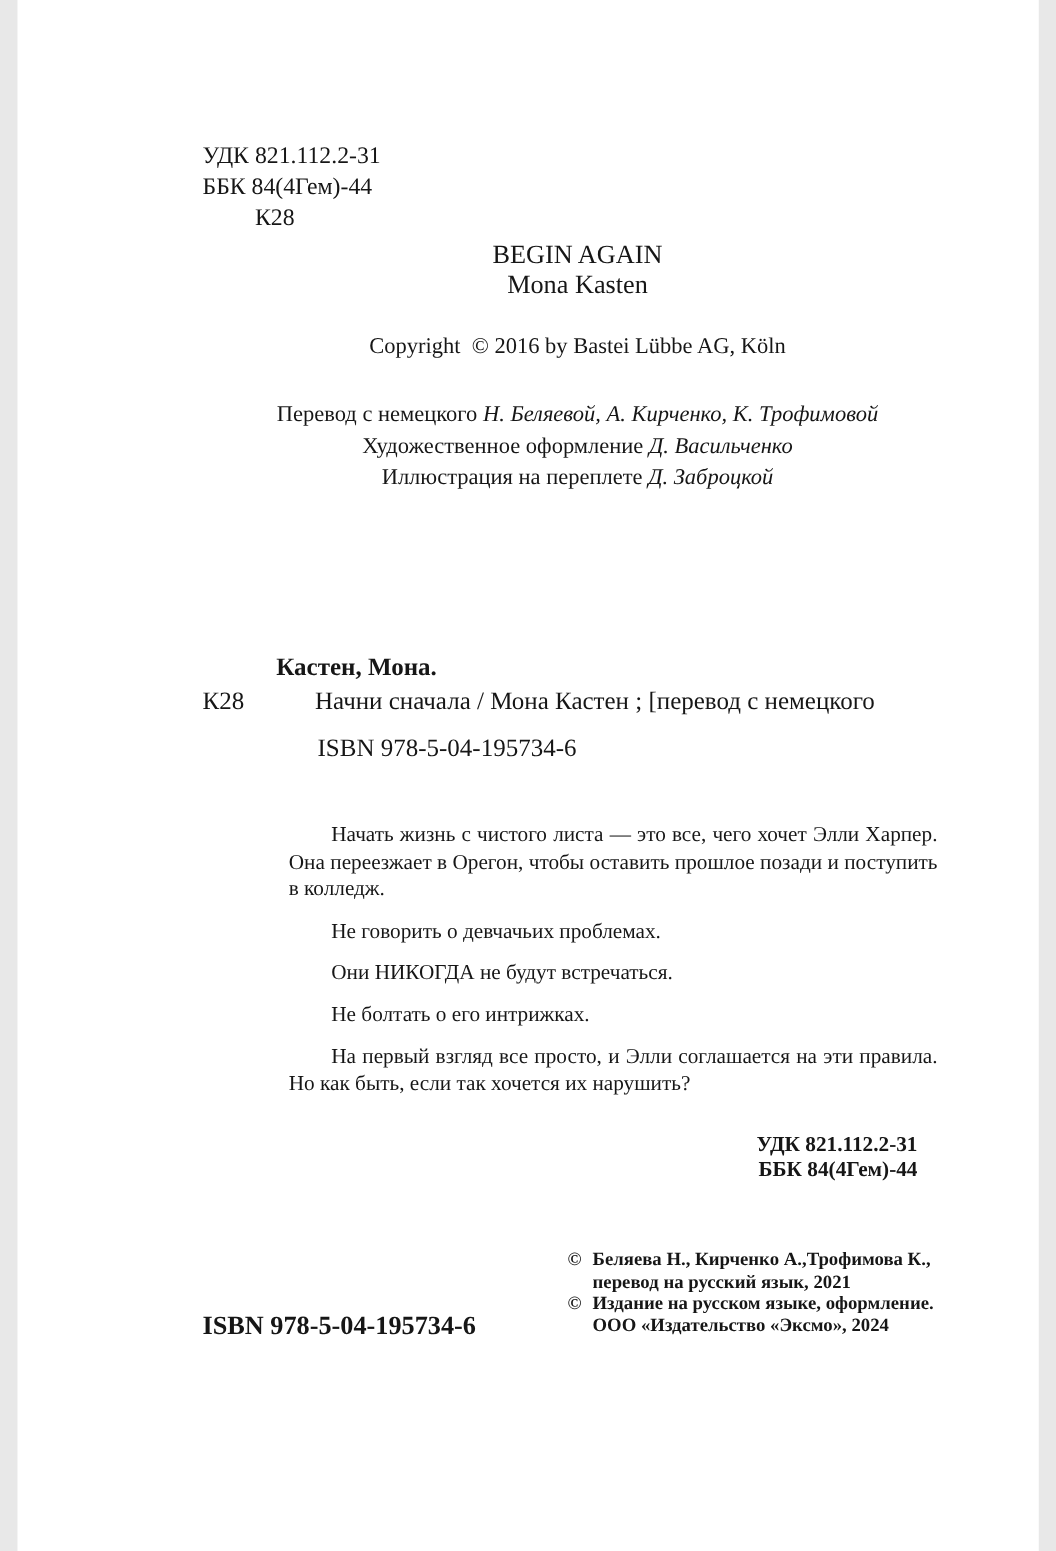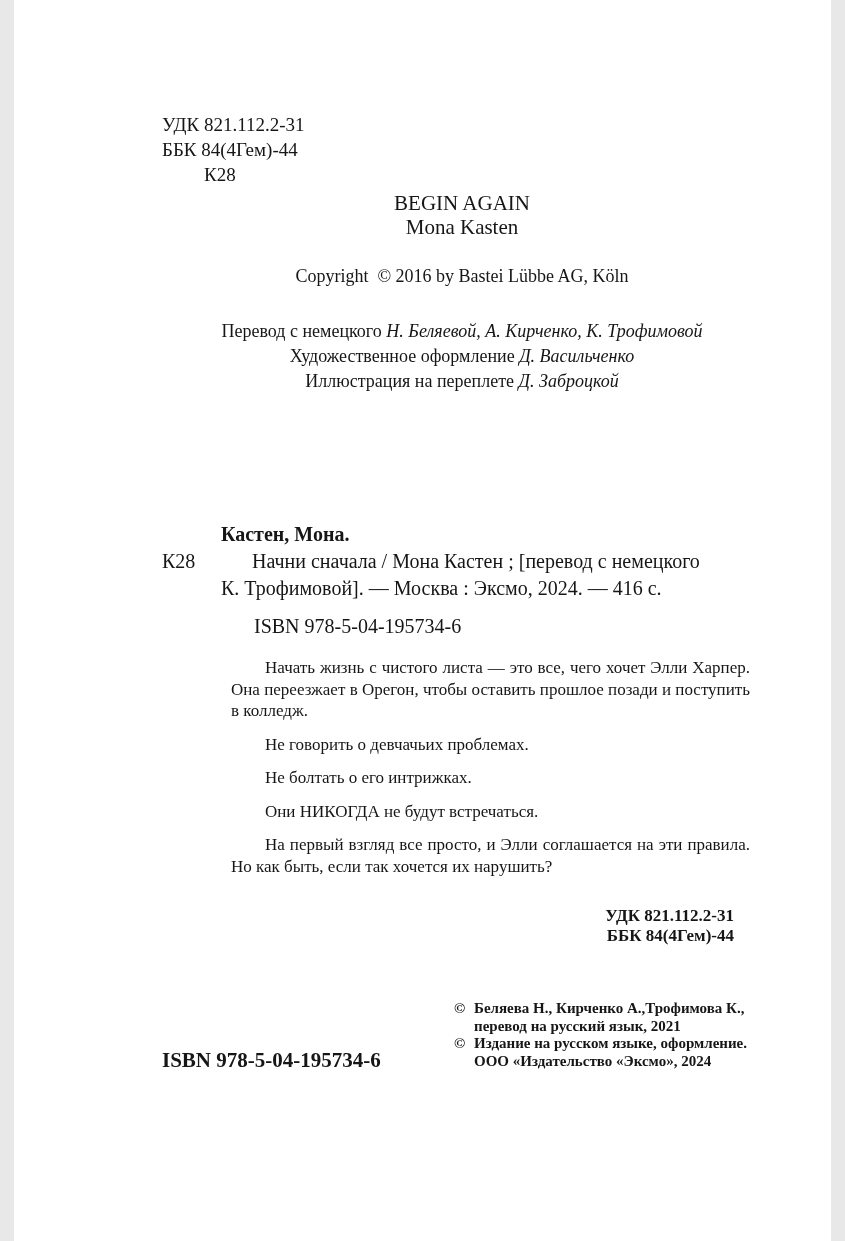--- a/index.html
+++ b/index.html
@@ -124,29 +124,28 @@
   <div class="centered-col credits-block">
     <div><span class="credit-role">Перевод с немецкого </span><span class="credit-names">Н. Беляевой, А. Кирченко, К. Трофимовой</span></div>
     <div><span class="credit-role">Художественное оформление </span><span class="credit-names">Д. Васильченко</span></div>
     <div><span class="credit-role">Иллюстрация на переплете </span><span class="credit-names">Д. Заброцкой</span></div>
   </div>
 
   <div class="catalog">
     <div class="catalog-author">Кастен, Мона.</div>
     <div class="catalog-code">К28</div>
     <div class="catalog-line1">Начни сначала / Мона Кастен ; [перевод с немецкого</div>
-    <div class="catalog-line2">К. Трофимовой]. — Москва : Эксмо, 2024. — 416 с.</div>
     <div class="catalog-isbn">ISBN 978-5-04-195734-6</div>
   </div>
 
   <div class="annotation">
     <p>Начать жизнь с чистого листа — это все, чего хочет Элли Харпер. Она переезжает в Орегон, чтобы оставить прошлое позади и поступить в колледж.</p>
     <p>Не говорить о девчачьих проблемах.</p>
+    <p>Они НИКОГДА не будут встречаться.</p>
     <p>Не болтать о его интрижках.</p>
-    <p>Они НИКОГДА не будут встречаться.</p>
     <p>На первый взгляд все просто, и Элли соглашается на эти правила. Но как быть, если так хочется их нарушить?</p>
   </div>
 
   <div class="udk-bottom">
     <div>УДК 821.112.2-31</div>
     <div>ББК 84(4Гем)-44</div>
   </div>
 
   <div class="copyright-block">
     <div class="cr-item">

